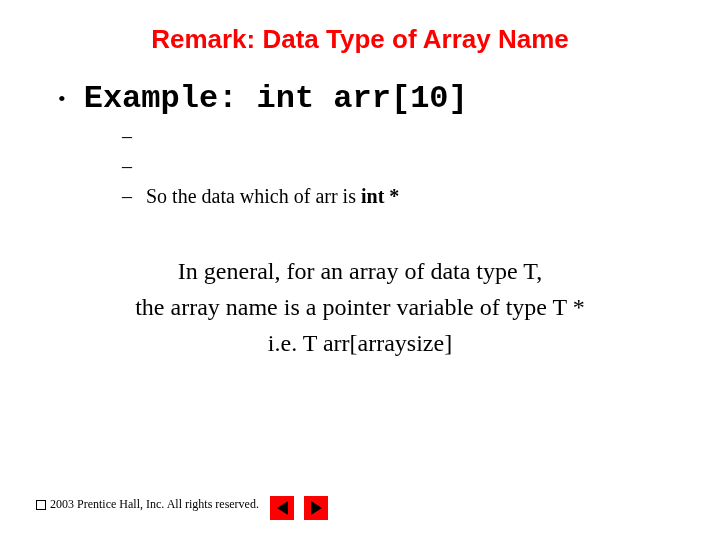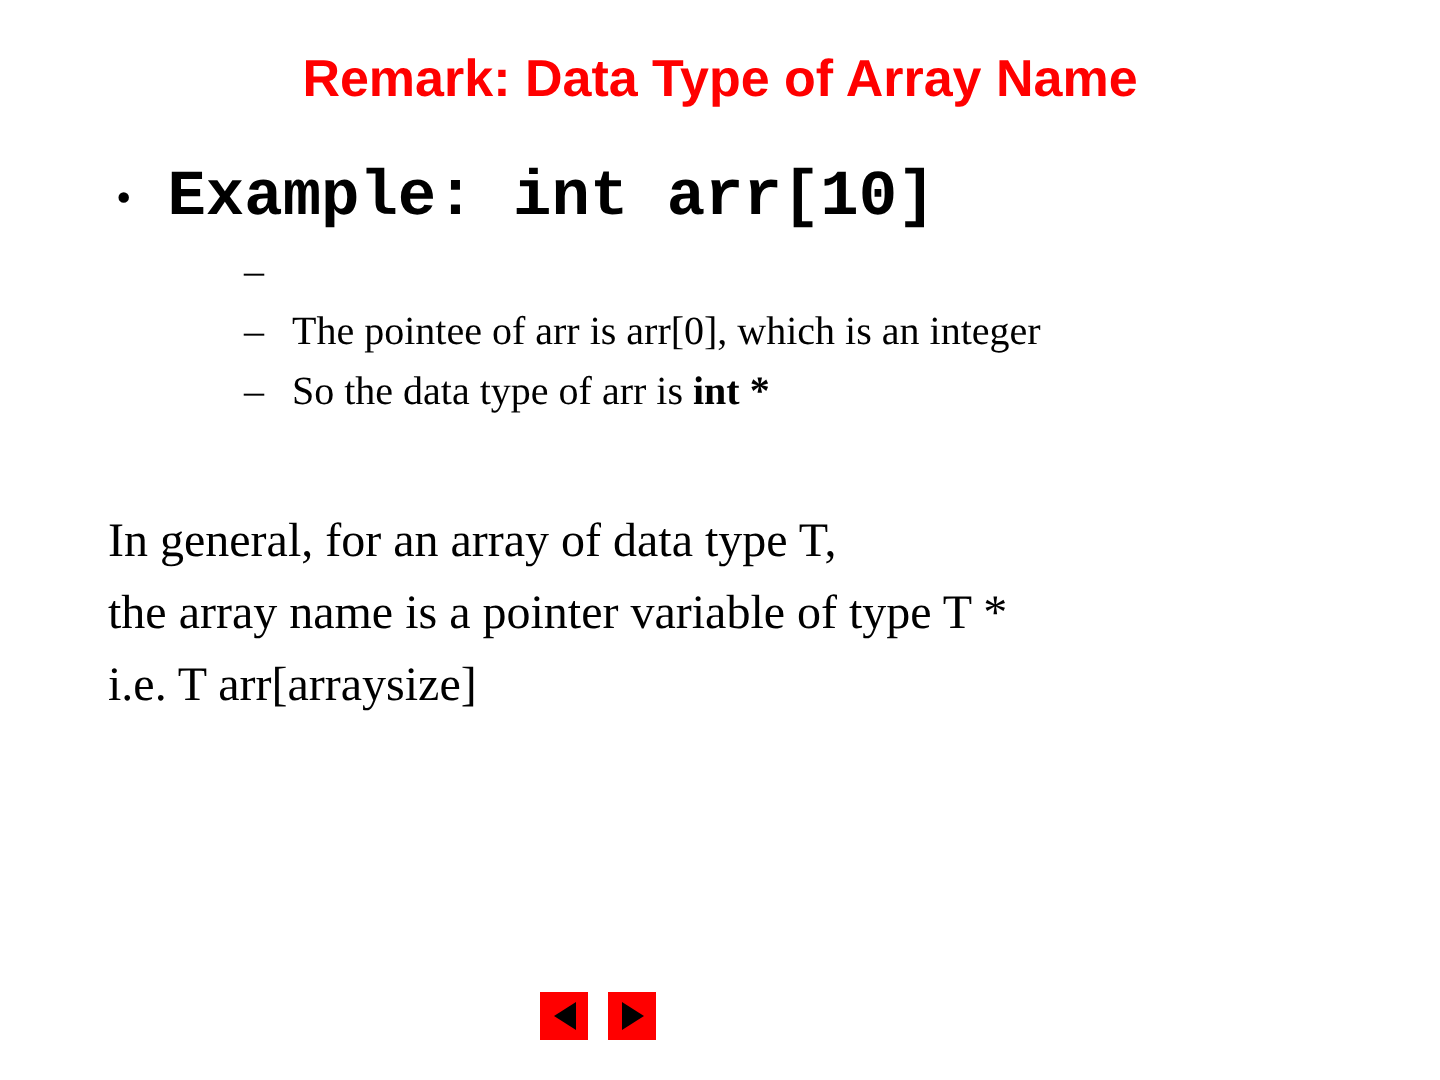--- a/index.html
+++ b/index.html
@@ -57,20 +57,21 @@
     align-items: flex-start;
   }
   .sub .dash {
     margin-right: 14px;
   }
   .para {
     margin-top: 42px;
     font-size: 24px;
     line-height: 36px;
     margin-left: 0;
+    text-align: center;
   }
   .bold { font-weight: bold; }
   .footer {
     position: absolute;
     left: 36px;
     bottom: 28px;
     font-size: 12px;
     font-family: "Times New Roman", Times, serif;
     display: flex;
     align-items: center;
@@ -124,38 +125,41 @@
       <span class="dot">•</span>
       <span class="text">Example: int arr[10]</span>
     </div>
 
     <div class="sub">
       <div class="row">
         <span class="dash">–</span>
       </div>
       <div class="row">
         <span class="dash">–</span>
-        <span>The pointee of arr is arr[0], which is an integer</span>
       </div>
       <div class="row">
         <span class="dash">–</span>
         <span>
-          <span>So the data type of arr is </span><span class="bold">int *</span>
+          <span>So the data which of arr is </span><span class="bold">int *</span>
         </span>
       </div>
     </div>
 
     <div class="para">
       <div>In general, for an array of data type T,</div>
       <div>the array name is a pointer variable of type T *</div>
       <div>i.e. T arr[arraysize]</div>
     </div>
 
   </div>
 
+  <div class="footer">
+    <span class="copy-glyph"></span>
+    <span>2003 Prentice Hall, Inc.  All rights reserved.</span>
+  </div>
 
   <div class="nav">
     <div class="nav-btn">
       <div class="tri-left"></div>
     </div>
     <div class="nav-btn">
       <div class="tri-right"></div>
     </div>
   </div>
 

